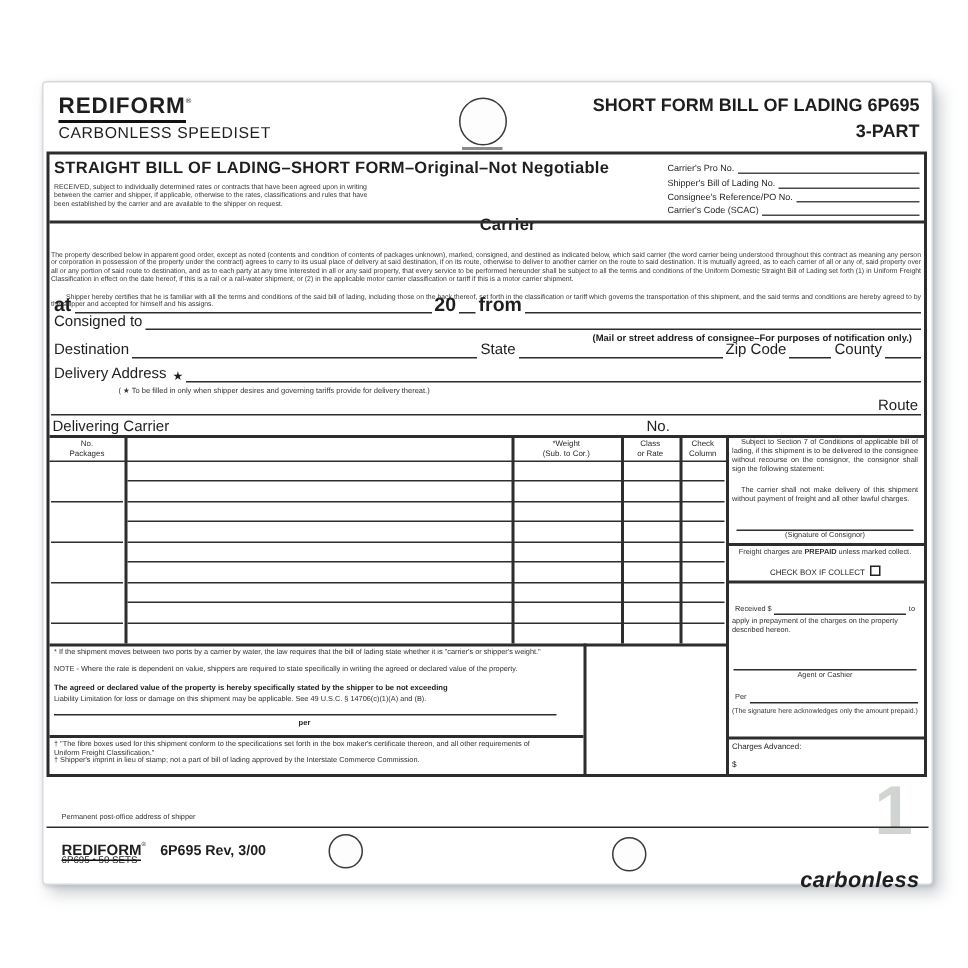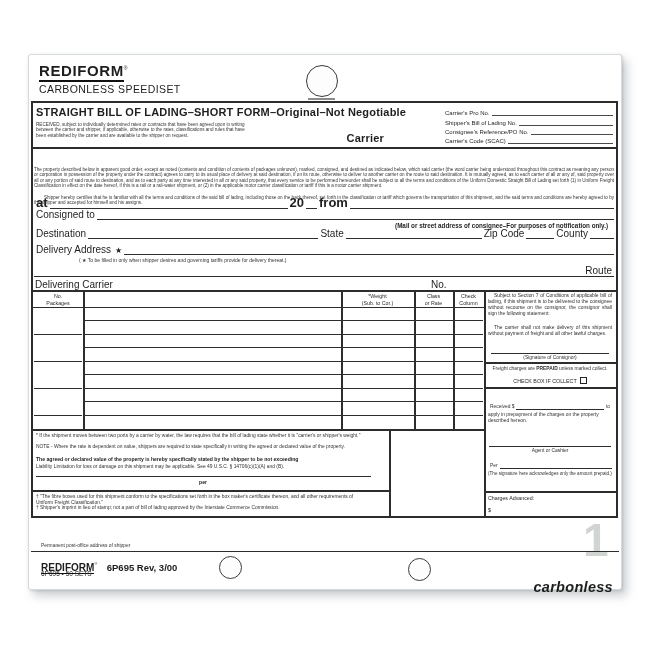--- a/index.html
+++ b/index.html
@@ -48,26 +48,30 @@
 <div id="paper">
 
   <div class="abs" style="left:10px;top:7px;">
     <span class="logo"><span>REDIFORM</span></span><span class="reg">®</span>
   </div>
   <div class="abs" style="left:10px;top:28px;font-size:10.5px;letter-spacing:.4px;">CARBONLESS SPEEDISET</div>
 
   <div class="hole" style="left:277px;top:10px;width:30px;height:30px;"></div>
   <div class="abs" style="left:279px;top:43px;width:27px;height:2px;background:#8a8a8a;"></div>
 
+  <div class="abs" style="right:8px;top:8px;text-align:right;font-size:12px;font-weight:bold;">
+    <div>SHORT FORM BILL OF LADING 6P695</div>
+    <div style="margin-top:3px;">3-PART</div>
+  </div>
 
   <div id="main">
 
     <div class="abs t11b" style="left:3px;top:3px;">STRAIGHT BILL OF LADING–SHORT FORM–Original–Not Negotiable</div>
     <div class="abs sp2" style="left:3px;top:19px;width:218px;">RECEIVED, subject to individually determined rates or contracts that have been agreed upon in writing between the carrier and shipper, if applicable, otherwise to the rates, classifications and rules that have been established by the carrier and are available to the shipper on request.</div>
-    <div class="abs t11b" style="left:260px;top:29px;width:91px;text-align:right;">Carrier</div>
+    <div class="abs t11b" style="left:260px;top:41px;width:91px;text-align:center;">Carrier</div>
 
     <div class="abs" style="left:410px;top:4px;width:170px;">
       <div class="cfield">
           <span class="lbl t6">Carrier's Pro No.</span>
           <span class="fill"></span>
         </div>
       <div class="cfield">
           <span class="lbl t6">Shipper's Bill of Lading No.</span>
           <span class="fill"></span>
         </div>

